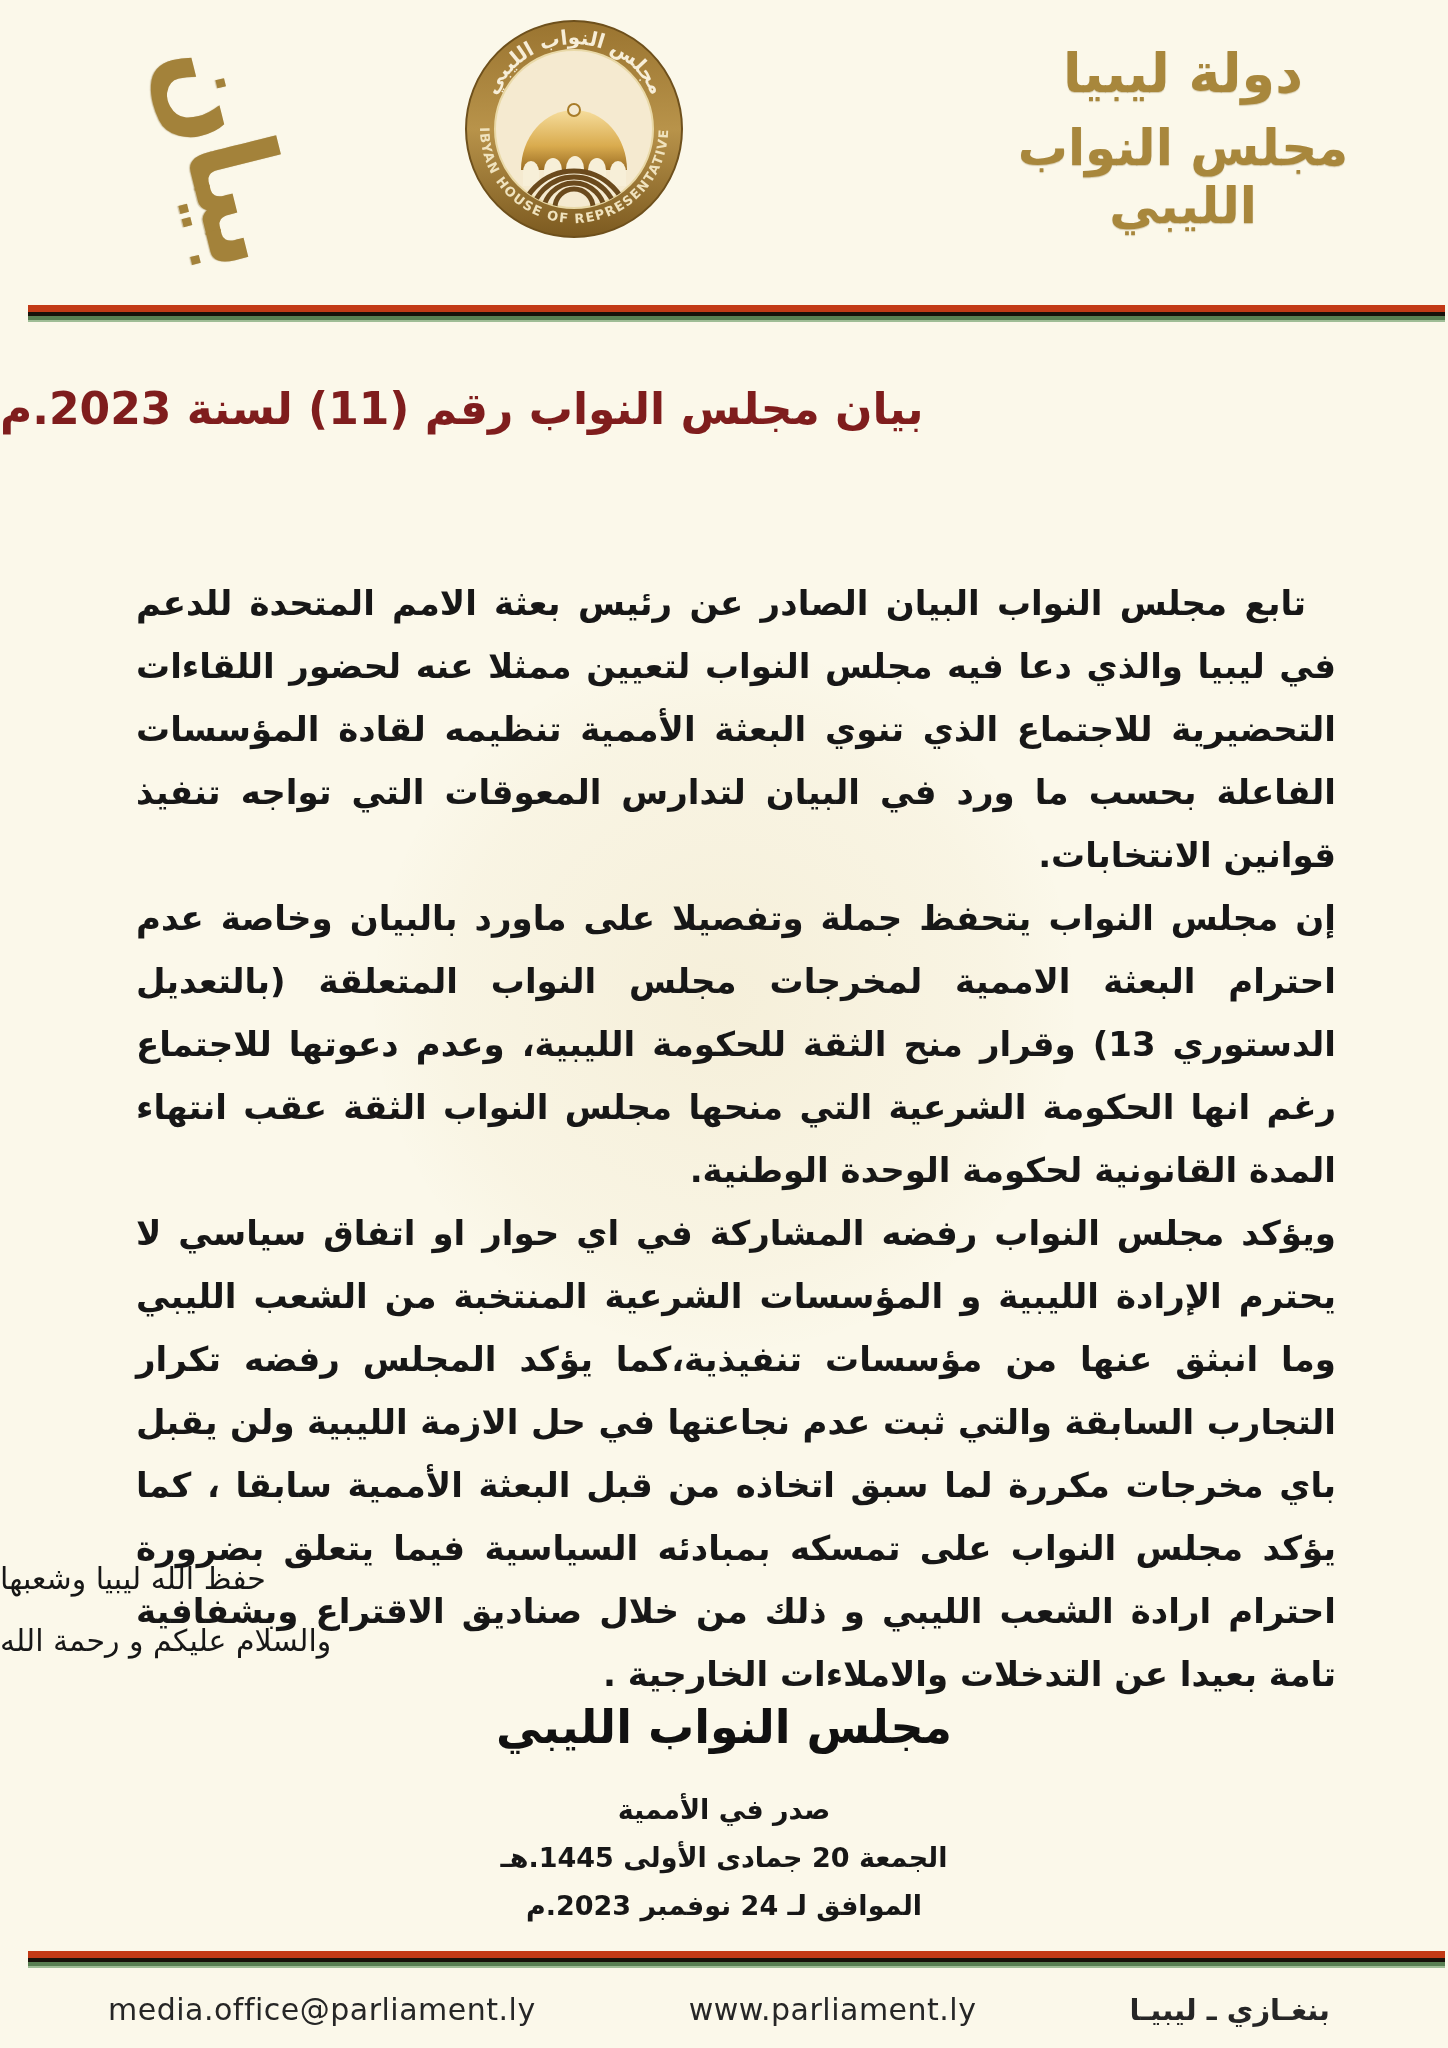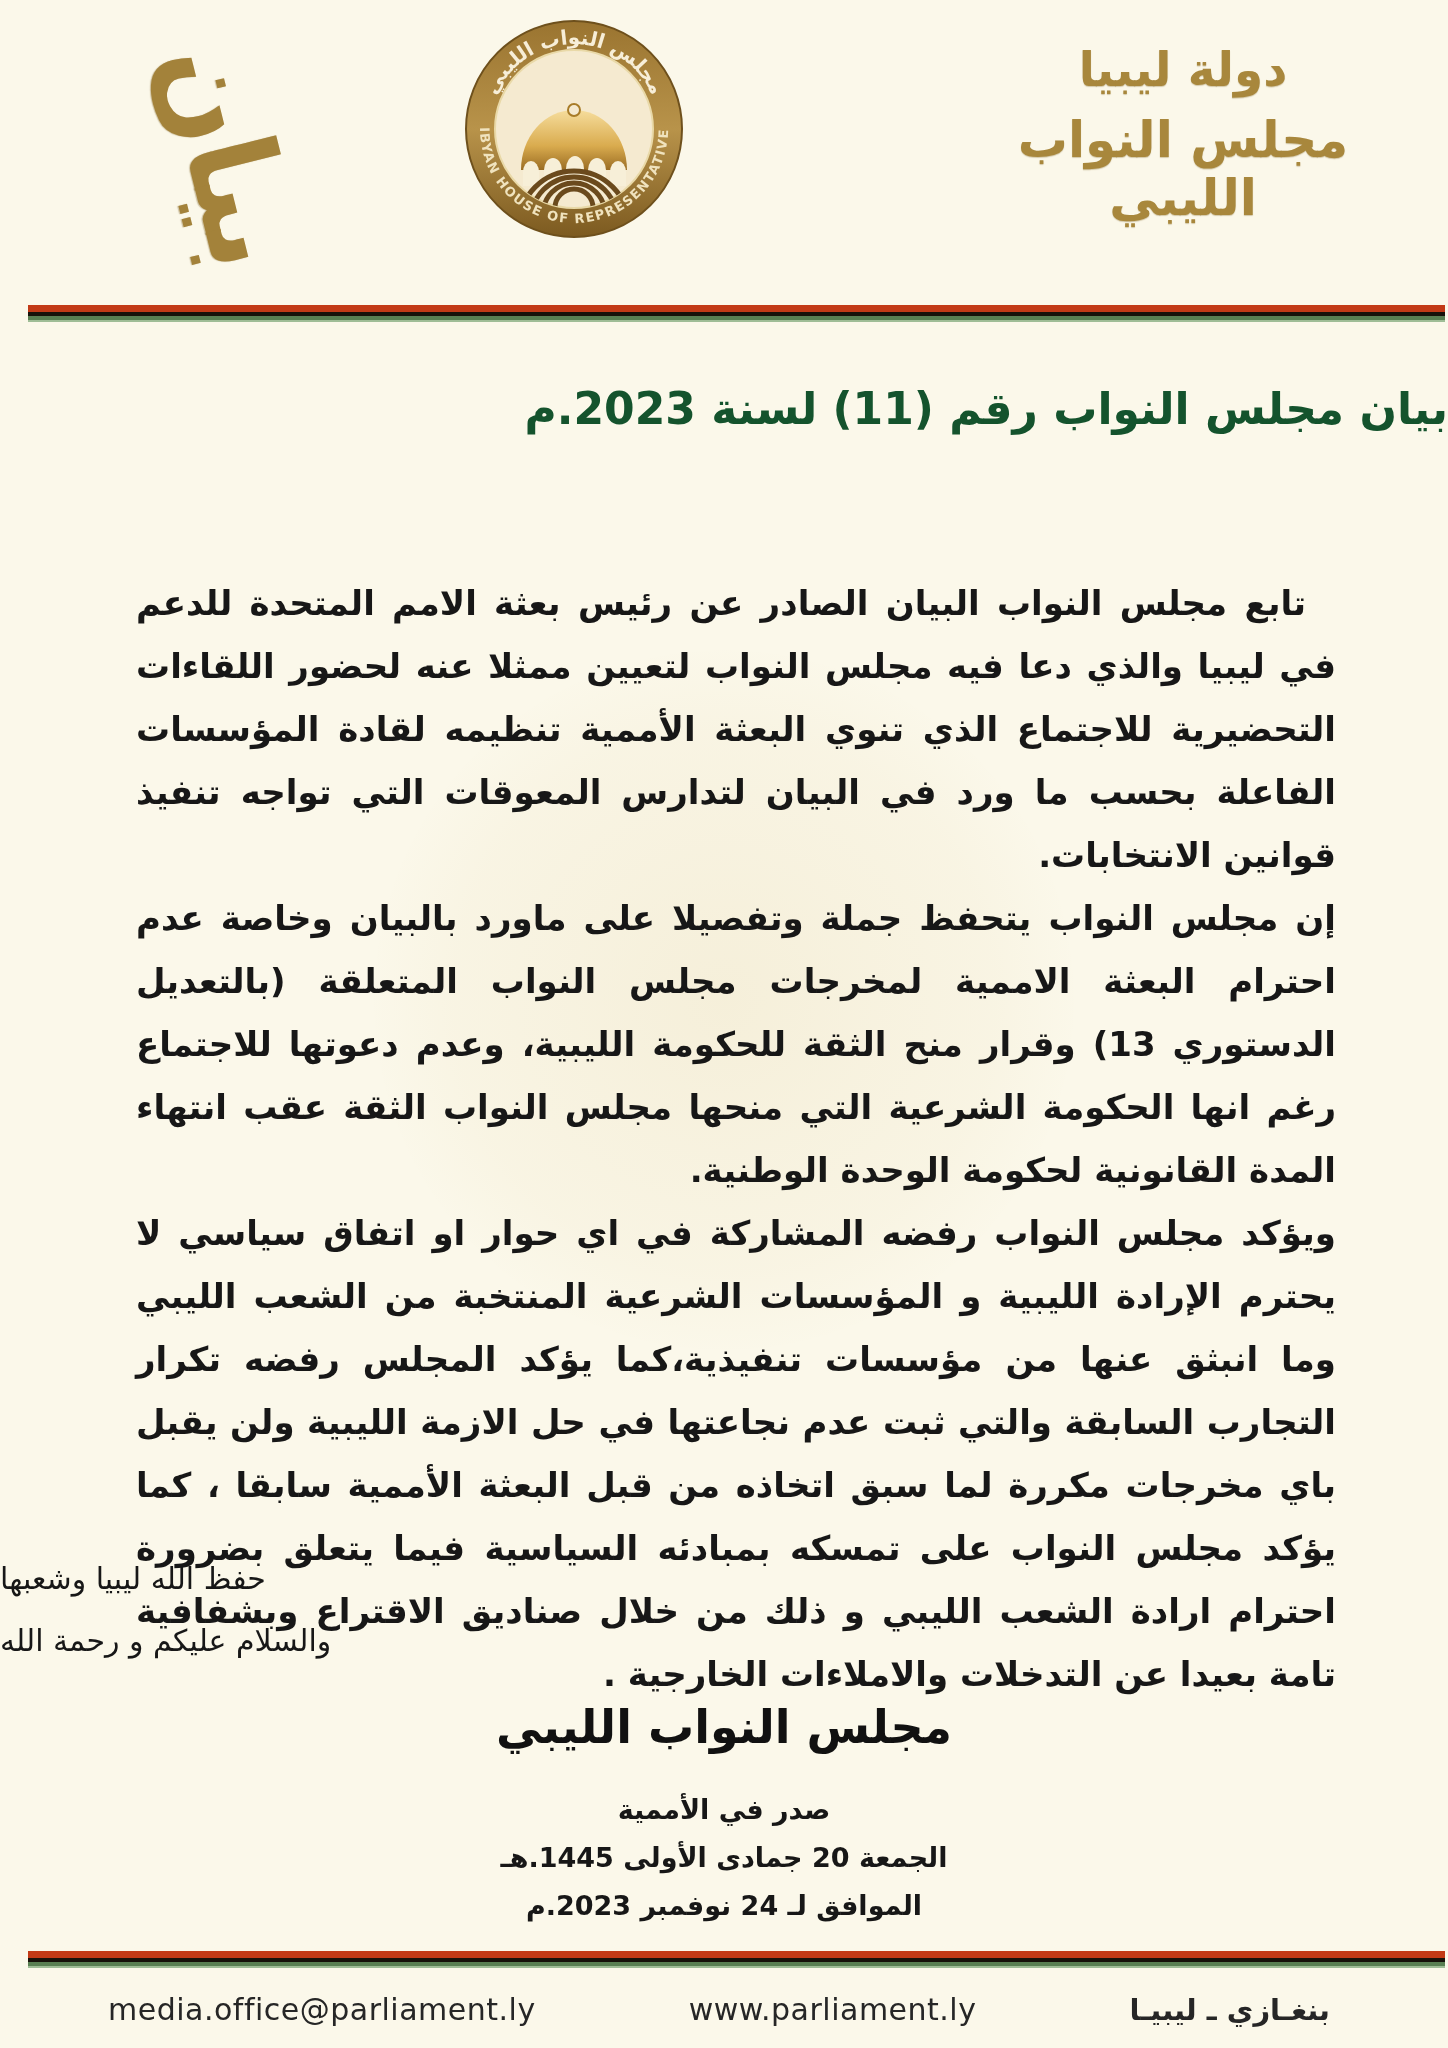--- a/index.html
+++ b/index.html
@@ -22,34 +22,34 @@
     font-size:112px; font-weight:bold; color:#a3823a;
     transform:rotate(76deg) scaleY(1.08);
     text-shadow:0 1px 1px rgba(120,90,20,.35);
     white-space:nowrap;
   }
   .seal-wrap { position:absolute; left:463px; top:18px; width:222px; height:222px; }
   .state-callig {
     position:absolute; right:70px; top:42px; width:390px;
     text-align:center; direction:rtl; color:#a8873c;
   }
-  .state-line1 { font-size:47px; font-weight:bold; text-shadow:0 1px 1px rgba(120,90,20,.3); }
+  .state-line1 { font-size:54px; font-weight:bold; text-shadow:0 1px 1px rgba(120,90,20,.3); }
   .state-line2 { font-size:50px; font-weight:bold; margin-top:14px; text-shadow:0 1px 1px rgba(120,90,20,.3); }
   
   .flag-bar { position:absolute; left:28px; right:3px; display:flex; flex-direction:column; }
   .flag-bar.top { top:305px; }
   .flag-bar.bottom { top:1951px; }
   .stripe-red   { height:7px; background:#c23a16; }
   .stripe-black { height:4px; background:#17120a; }
   .stripe-green { height:6px; background:#597f52; border-bottom:2px solid #9fbd96; }
   
   .stmt-title {
     position:absolute; top:383px; left:0; right:0;
-    text-align:right; direction:rtl;
-    font-size:44px; font-weight:bold; color:#14532d;
+    text-align:left; direction:rtl;
+    font-size:44px; font-weight:bold; color:#7f1d1d;
   }
   .stmt-subtitle {
     position:absolute; top:465px; left:0; right:0;
     text-align:center; direction:rtl;
     font-size:28px; font-weight:bold; color:#151515;
   }
   .stmt-body {
     position:absolute; top:572px; left:112px; right:112px;
     direction:rtl; text-align:justify;
     font-size:34px; font-weight:bold; line-height:63px; color:#171717;margin-left:24px;

